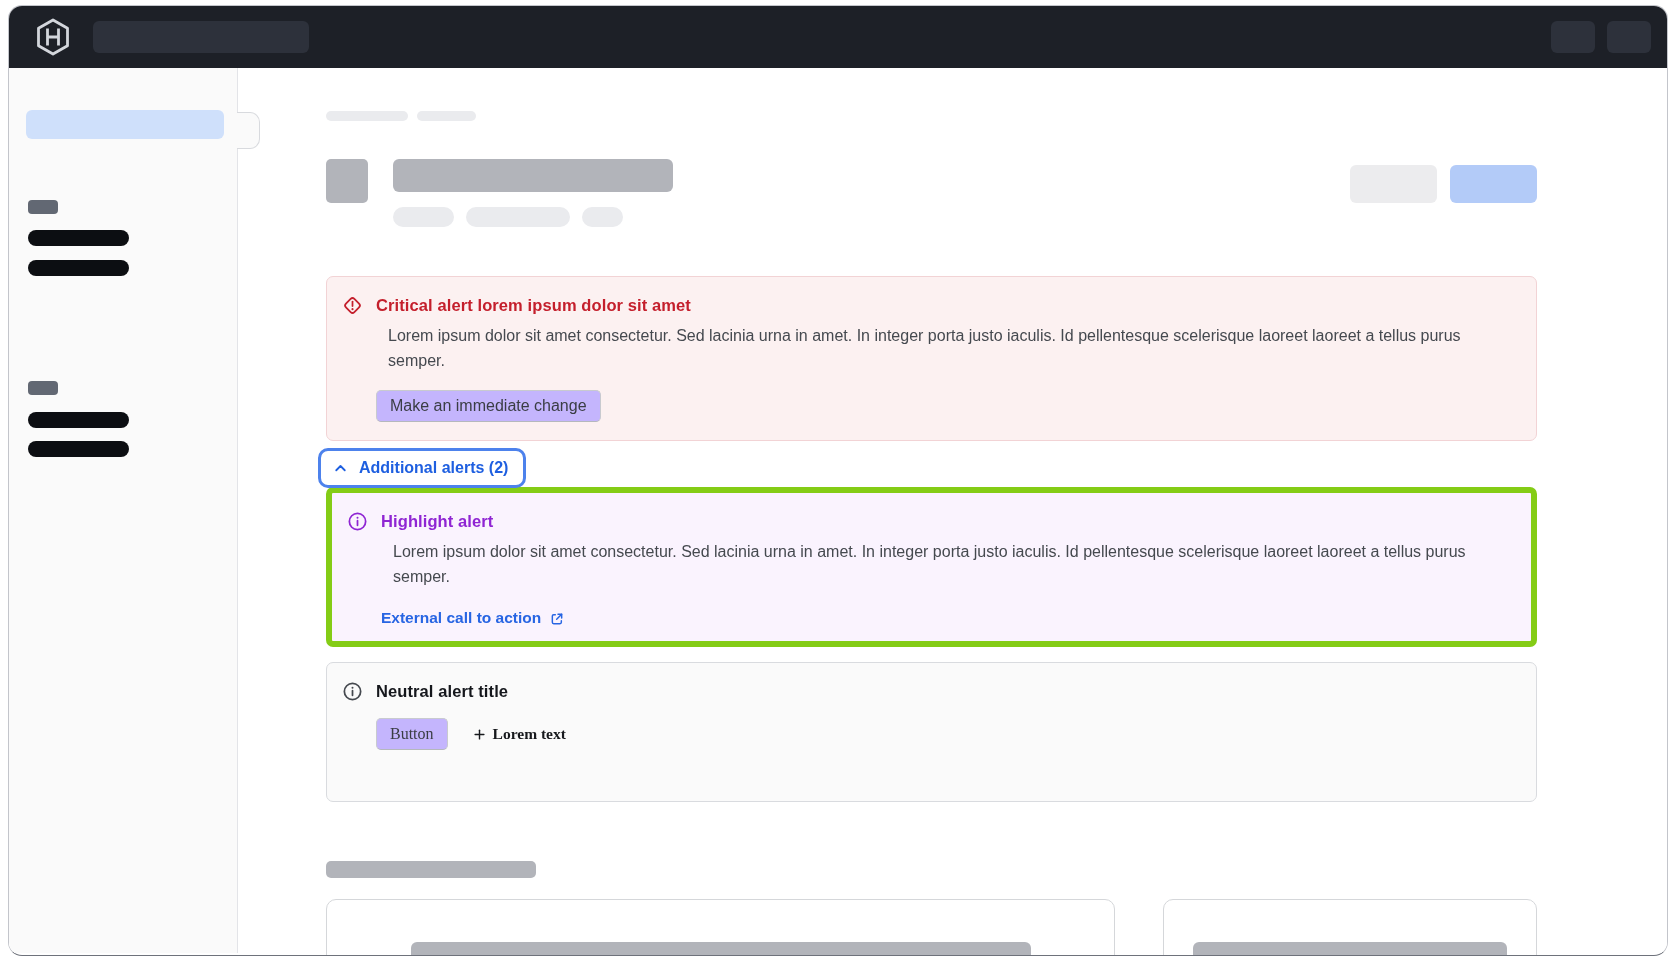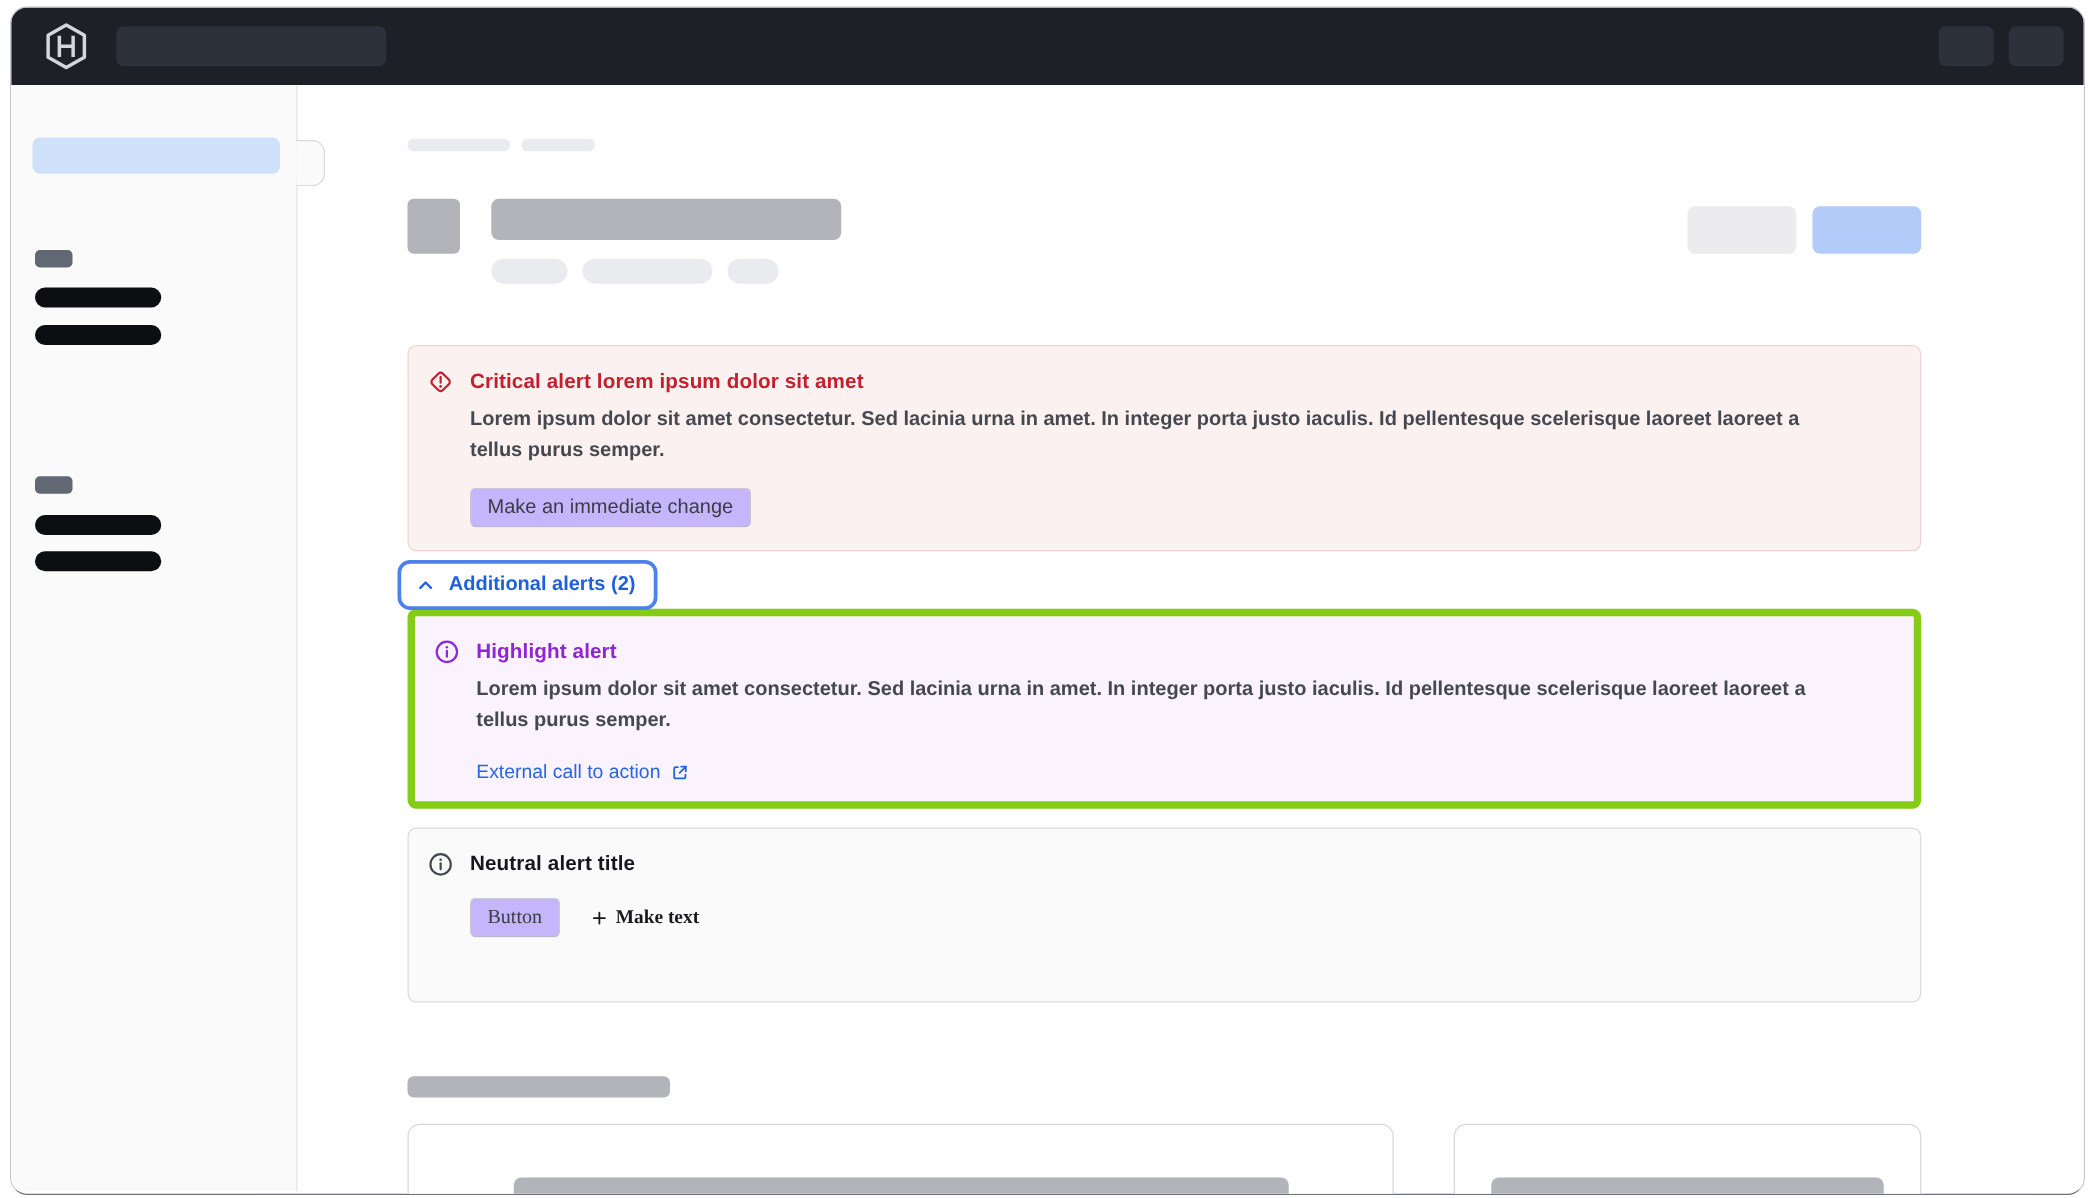--- a/index.html
+++ b/index.html
@@ -51,37 +51,37 @@
   .hbtn.gray { background:#ececee; }
   .hbtn.blue { background:#b3cbf8; }
   .ph-pills { margin-top:4px; margin-left:67px; display:flex; gap:12px; }
   .pill { height:20px; border-radius:10px; background:#eaebee; }
   .pill.w1 { width:61px; } .pill.w2 { width:104px; } .pill.w3 { width:41px; }
   
   .alert { width:1211px; border-radius:7px; display:flex; padding:17px 20px 0 15px; }
   .alert-icon { width:21px; flex:none; margin-right:13px; margin-top:1px; }
   .alert-content { flex:1; min-width:0; }
   .alert-title { font-size:16.5px; font-weight:700; line-height:22px; letter-spacing:.1px; }
-  .alert-body { margin:7px 0 0; font-size:16px; line-height:25px; color:#45494f; max-width:1075px;font-weight:bold; }
+  .alert-body { margin:7px 12px 0; font-size:16px; line-height:25px; color:#45494f; max-width:1075px; }
   .alert.critical { margin-top:49px; height:165px; background:#fcf1f1; border:1px solid #f2d3d5; }
   .alert.critical .alert-title, .alert.critical .alert-icon { color:#c41f2c; }
   .alert.highlight { margin-top:-1px; height:160px; background:#faf3fe; border:6px solid #84cc16; }
   .alert.highlight .alert-title, .alert.highlight .alert-icon { color:#8f25d3; }
   .alert.neutral { margin-top:15px; height:140px; background:#fafafa; border:1px solid #d9dbdf; }
   .alert.neutral .alert-title { color:#15171c; }
   .alert.neutral .alert-icon { color:#45494f; }
   .btn-secondary {
     display:inline-flex; align-items:center; margin-top:17px;
     padding:6px 13px; font-family:inherit; font-size:16px; font-weight:500; color:#3a3d44;
     background:#c4b5fd; border:1px solid #c8cacf; border-bottom-color:#b5b8bd;
     border-radius:5px; line-height:18px; cursor:pointer;
   }
   .ext-link {
-    display:inline-flex; align-items:center; gap:8px; margin-top:20px;
-    font-size:15.5px; font-weight:400; color:#2765e3; text-decoration:none; cursor:pointer;
+    display:inline-flex; align-items:flex-end; gap:8px; margin-top:20px;
+    font-size:15.5px; font-weight:700; color:#2765e3; text-decoration:none; cursor:pointer;
   }
   .neutral-actions { display:flex; align-items:center; gap:24px; margin-top:16px;font-family:Liberation Serif, serif; }
   .neutral-actions .btn-secondary { margin-top:0; }
   .plus-link {
     display:inline-flex; align-items:center; gap:6px; font-size:15.5px; font-weight:600;
     color:#17191d; text-decoration:none; cursor:pointer;
   }
   
   .toggle {
     margin-top:7px; margin-left:-8px; display:inline-flex; align-items:center; gap:10px;
@@ -215,21 +215,21 @@
             <div class="alert-title">Neutral alert title</div>
             <div class="neutral-actions">
               <button class="btn-secondary">Button</button>
               <a class="plus-link">
                 <span>
                   <svg width="15" height="15" viewBox="0 0 24 24" fill="none" stroke="currentColor" stroke-width="2.3" stroke-linecap="round">
                     <line x1="12" y1="5" x2="12" y2="19"></line>
                       <line x1="5" y1="12" x2="19" y2="12"></line>
                   </svg>
                 </span>
-                <span>Make text</span>
+                <span>Lorem text</span>
               </a>
             </div>
           </div>
         </section>
 
         <div class="section-bar"></div>
 
         <div class="cards">
           <div class="card left">
             <div class="card-bar"></div>

